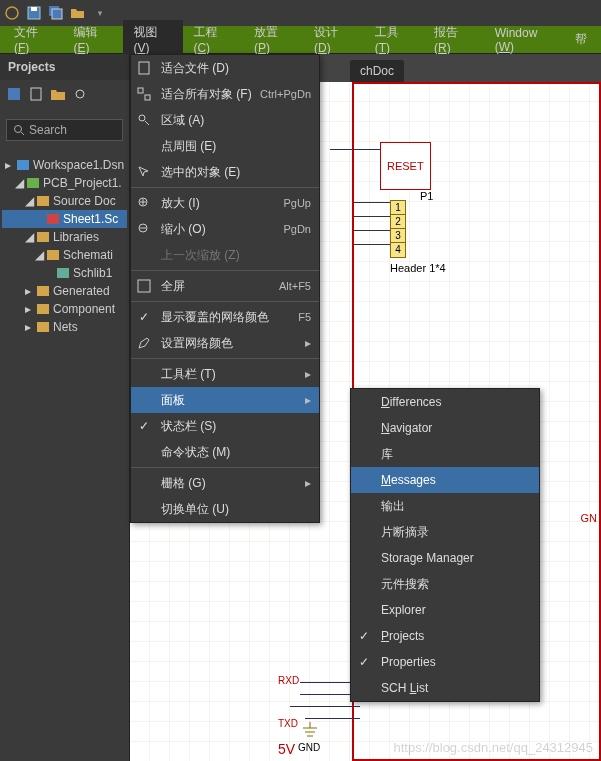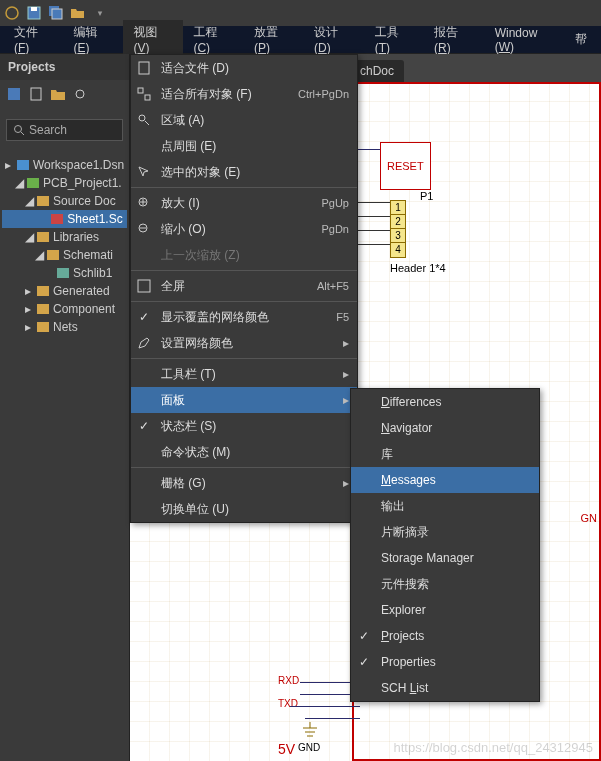--- a/index.html
+++ b/index.html
@@ -1,35 +1,35 @@
 <!DOCTYPE html>
 <html><head>
 <meta charset="utf-8">
 <style>
 * { margin: 0; padding: 0; box-sizing: border-box; font-family: "Microsoft YaHei", Tahoma, sans-serif; font-size: 12px; }
 body { width: 601px; height: 761px; background: #f0f0f0; overflow: hidden; position: relative; }
 
 .titlebar { height: 26px; background: #3a3a3a; display: flex; align-items: center; padding: 0 4px; gap: 6px; }
 .titlebar .icon { width: 16px; height: 16px; display: flex; align-items: center; justify-content: center; color: #ccc; }
 
-.menubar { height: 28px; background: #0f172a; display: flex; align-items: center; padding: 0 4px; color: #ccc; border-bottom: 1px solid #222; }
+.menubar { height: 28px; background: #4d7c0f; display: flex; align-items: center; padding: 0 4px; color: #ccc; border-bottom: 1px solid #222; }
 .menubar .item { padding: 4px 10px; cursor: pointer; }
 .menubar .item.active { background: #2a2a2a; }
 .menubar .item u { text-decoration: underline; }
 
 .workspace { position: relative; height: calc(761px - 54px); display: flex; }
 
 .projects { width: 130px; background: #3a3a3a; color: #ccc; display: flex; flex-direction: column; border-right: 1px solid #222; }
 .projects-header { padding: 6px 8px; font-weight: bold; background: #333; }
 .projects-toolbar { display: flex; gap: 6px; padding: 6px; }
 .projects-toolbar .tbicon { width: 16px; height: 16px; display: flex; align-items: center; justify-content: center; }
 .search { margin: 11px 6px; padding: 3px 6px; background: #2a2a2a; border: 1px solid #555; color: #aaa; display: flex; align-items: center; gap: 4px; }
 .tree { padding: 4px 2px; line-height: 18px; }
 .tree .row { display: flex; align-items: center; gap: 3px; white-space: nowrap; overflow: hidden; }
-.tree .row.sel { background: #3b6ea5; color: #fff; justify-content: center; }
+.tree .row.sel { background: #3b6ea5; color: #fff; }
 .tree .ind { display: inline-block; }
 .tree .caret { width: 8px; color: #ccc; }
 .tree .ficon { width: 14px; height: 14px; display: inline-flex; align-items: center; justify-content: center; }
 
 .canvas { flex: 1; background: #fff; position: relative; }
 .canvas-tabs { height: 28px; background: #444; display: flex; align-items: flex-end; padding-left: 220px; }
 .canvas-tabs .tab { background: #2a2a2a; color: #ccc; padding: 4px 10px; border-top-left-radius: 3px; border-top-right-radius: 3px; }
 .sch { position: absolute; top: 28px; left: 0; right: 0; bottom: 0; background: repeating-linear-gradient(0deg,#fff,#fff 19px,#f0e8d8 20px), repeating-linear-gradient(90deg,#fff,#fff 19px,#f0e8d8 20px); background-blend-mode: multiply; }
 .sch .redframe { position: absolute; top: 0; left: 222px; right: 0; bottom: 0; border: 2px solid #c00000; }
 .sch .reset { position: absolute; top: 60px; left: 250px; color: #c00000; border: 1px solid #c00000; padding: 17px 6px; font-size: 11px; background: #fff; }
@@ -37,28 +37,28 @@
 .sch .header { position: absolute; top: 118px; left: 260px; }
 .sch .header .box { width: 16px; background: #f5e68c; border: 1px solid #8a6a00; display: flex; flex-direction: column; }
 .sch .header .box div { border-bottom: 1px solid #8a6a00; text-align: center; font-size: 10px; height: 14px; line-height: 14px; }
 .sch .header .box div:last-child { border-bottom: none; }
 .sch .header .pins { position: absolute; top: 2px; left: -36px; }
 .sch .header .pins div { height: 14px; border-top: 1px solid #333; width: 36px; }
 .sch .headerlabel { position: absolute; top: 180px; left: 260px; font-size: 11px; }
 .sch .bigtext { position: absolute; top: 300px; left: 270px; color: #1a3a8a; font-family: "KaiTi","STKaiti",serif; font-size: 54px; }
 .sch .gn { position: absolute; top: 430px; right: 4px; color: #c00000; font-size: 11px; }
 .sch .rxd { position: absolute; top: 593px; left: 148px; color: #c00000; font-size: 10px; }
-.sch .txd { position: absolute; top: 616px; left: 148px; color: #c00000; font-size: 10px; }
+.sch .txd { position: absolute; top: 636px; left: 148px; color: #c00000; font-size: 10px; }
 .sch .fivev { position: absolute; top: 659px; left: 148px; color: #c00000; font-size: 14px; }
 .sch .gnd { position: absolute; top: 660px; left: 168px; color: #000; font-size: 10px; }
 .sch .netline { position: absolute; border-top: 1px solid #2a2a6a; }
 .sch .gndsym { position: absolute; top: 640px; left: 172px; }
 .watermark { position: absolute; bottom: 6px; right: 8px; color: rgba(0,0,0,0.18); font-size: 13px; }
 
-.dropmenu { position: absolute; top: 54px; left: 130px; width: 228px; background: #3a3a3a; color: #ddd; border: 1px solid #222; box-shadow: 2px 2px 6px rgba(0,0,0,0.4); z-index: 10; }
+.dropmenu { position: absolute; top: 54px; left: 130px; width: 190px; background: #3a3a3a; color: #ddd; border: 1px solid #222; box-shadow: 2px 2px 6px rgba(0,0,0,0.4); z-index: 10; }
 .dropmenu .mrow { display: flex; align-items: center; height: 26px; padding: 0 8px 0 4px; gap: 8px; cursor: pointer; }
 .dropmenu .mrow.highlight { background: #3b6ea5; color: #fff; }
 .dropmenu .mrow .micon { width: 18px; display: flex; align-items: center; justify-content: center; color: #bbb; }
 .dropmenu .mrow .mlabel { flex: 1; }
 .dropmenu .mrow .mshort { color: #bbb; font-size: 11px; }
 .dropmenu .mrow .marrow { color: #bbb; }
 .dropmenu .sep { height: 1px; background: #555; margin: 2px 0; }
 .dropmenu .check { color: #ddd; }
 
 .submenu { position: absolute; top: 388px; left: 350px; width: 190px; background: #3a3a3a; color: #ddd; border: 1px solid #222; box-shadow: 2px 2px 6px rgba(0,0,0,0.4); z-index: 11; }

